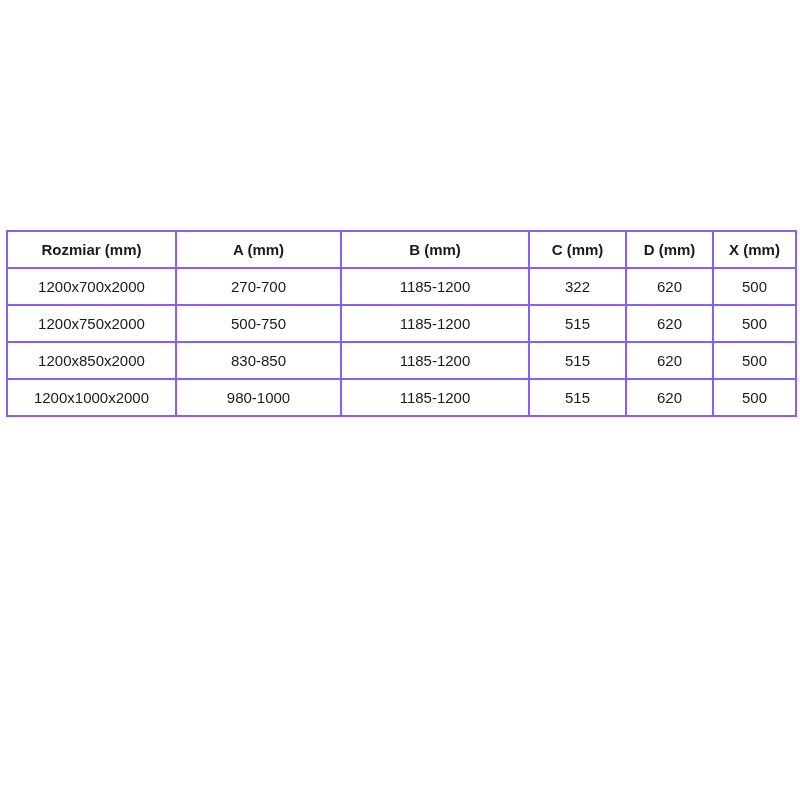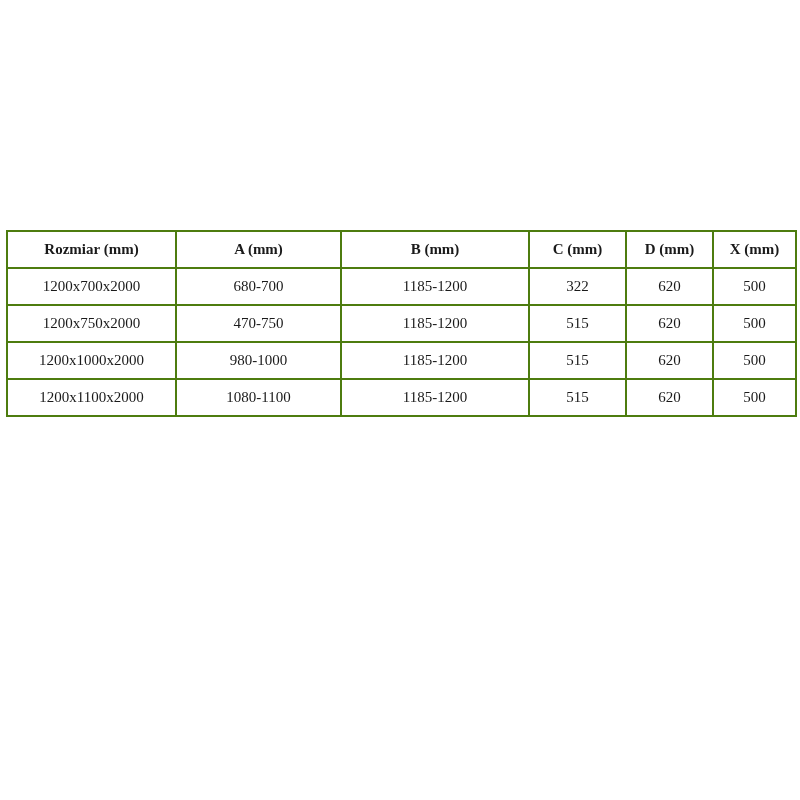--- a/index.html
+++ b/index.html
@@ -19,31 +19,30 @@
   }
   table.spec-table {
     position: absolute;
     left: 6px;
     top: 230px;
     width: 789px;
     border-collapse: collapse;
     table-layout: fixed;
   }
   .spec-table th, .spec-table td {
-    border: 2px solid #4d7c0f;
+    border: 2px solid #8b5cf6;
     text-align: center;
     vertical-align: middle;
     font-size: 15px;
     color: #1a1a1a;
     height: 35px;
     padding: 0 2px;
     overflow: hidden;
     white-space: nowrap;
     background: #ffffff;
-    font-family: Liberation Serif, serif;
   }
   .spec-table th {
     font-weight: bold;
   }
   .spec-table td {
     font-weight: normal;
   }
 </style>
 </head>
 <body>
@@ -64,45 +63,45 @@
         <th>A (mm)</th>
         <th>B (mm)</th>
         <th>C (mm)</th>
         <th>D (mm)</th>
         <th>X (mm)</th>
       </tr>
     </thead>
     <tbody>
       <tr>
         <td>1200x700x2000</td>
-        <td>680-700</td>
+        <td>270-700</td>
         <td>1185-1200</td>
         <td>322</td>
         <td>620</td>
         <td>500</td>
       </tr>
       <tr>
         <td>1200x750x2000</td>
-        <td>470-750</td>
+        <td>500-750</td>
+        <td>1185-1200</td>
+        <td>515</td>
+        <td>620</td>
+        <td>500</td>
+      </tr>
+      <tr>
+        <td>1200x850x2000</td>
+        <td>830-850</td>
         <td>1185-1200</td>
         <td>515</td>
         <td>620</td>
         <td>500</td>
       </tr>
       <tr>
         <td>1200x1000x2000</td>
         <td>980-1000</td>
         <td>1185-1200</td>
         <td>515</td>
         <td>620</td>
         <td>500</td>
       </tr>
-      <tr>
-        <td>1200x1100x2000</td>
-        <td>1080-1100</td>
-        <td>1185-1200</td>
-        <td>515</td>
-        <td>620</td>
-        <td>500</td>
-      </tr>
     </tbody>
   </table>
 </div>
 
 </body></html>

